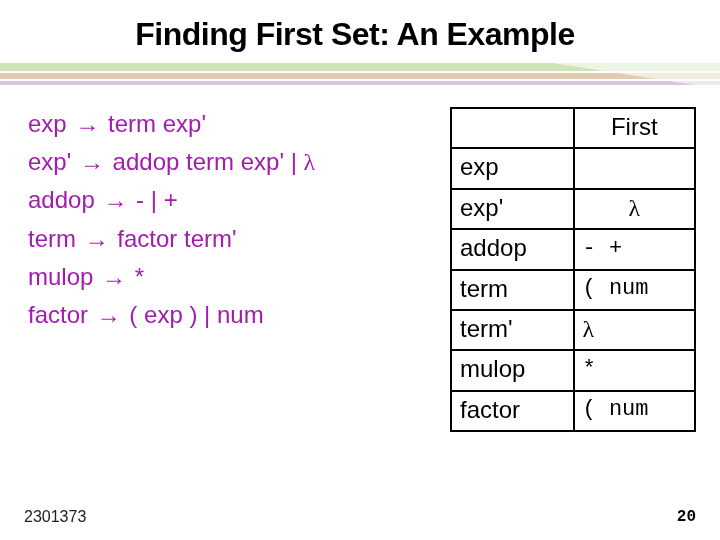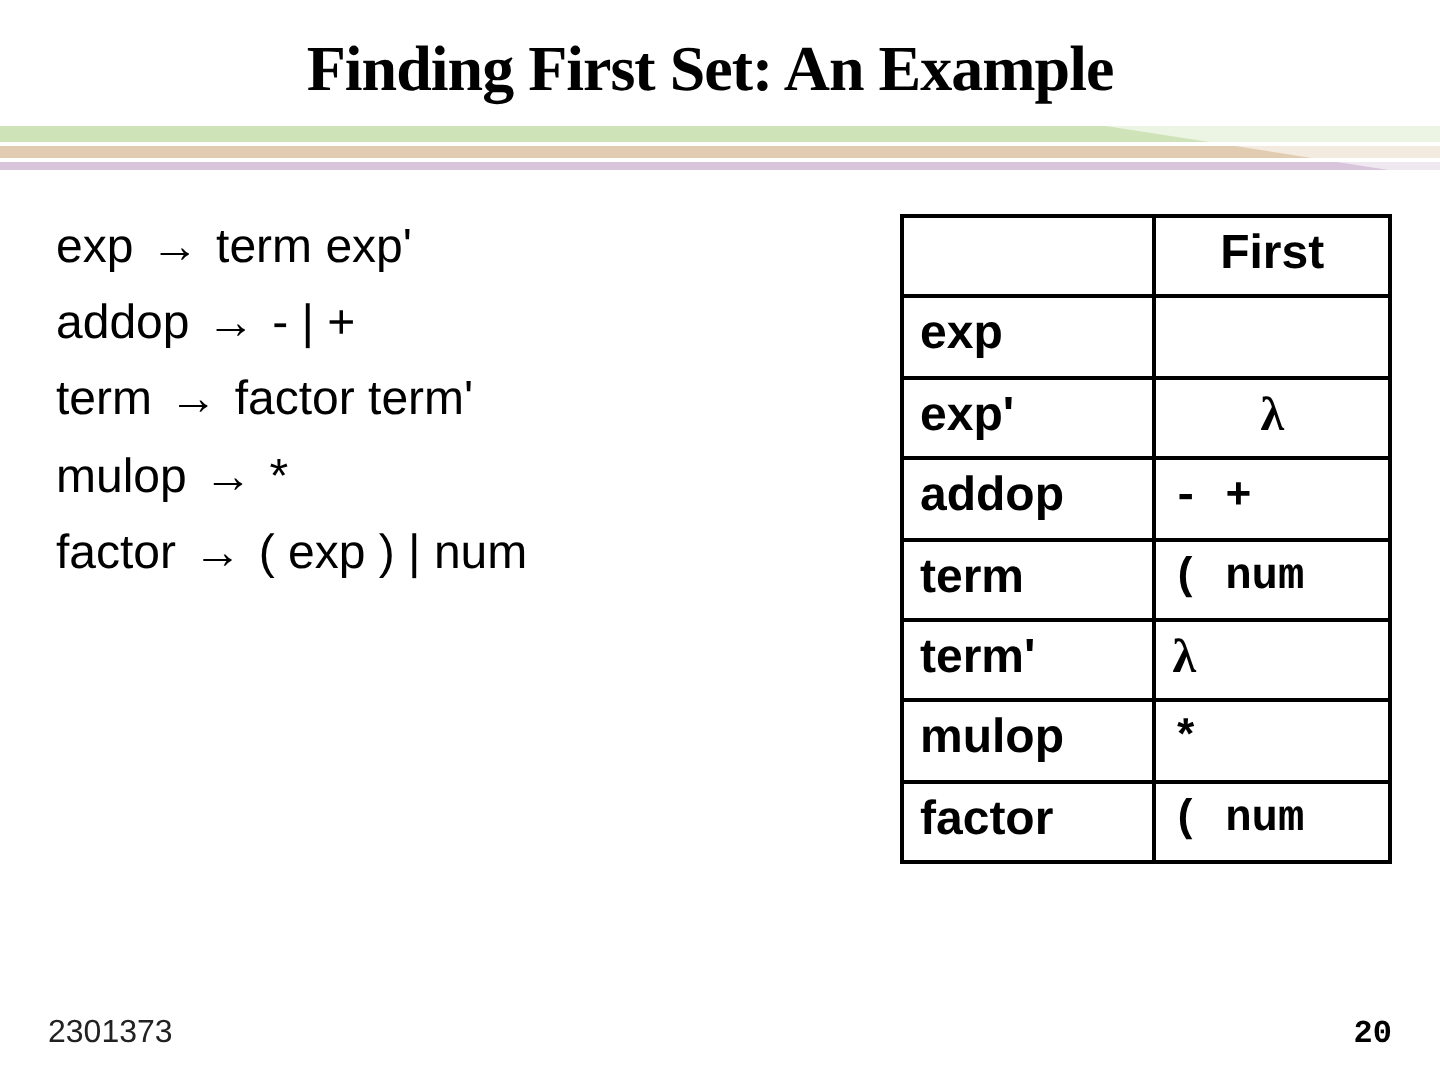--- a/index.html
+++ b/index.html
@@ -6,21 +6,21 @@
   body {
     width: 720px;
     height: 540px;
     background: #fff;
     font-family: Arial, Helvetica, sans-serif;
     position: relative;
     overflow: hidden;
   }
   .title {
     text-align: center;
-    font-family: Liberation Serif, serif;
+    font-family: Liberation Sans, sans-serif;
     font-weight: 900;
     font-size: 32px;
     color: #000;
     padding: 16px 10px 8px 0;
     letter-spacing: -0.5px;
   }
   .stripes {
     width: 100%;
     height: 24px;
     position: relative;
@@ -45,21 +45,21 @@
 
   .content {
     display: flex;
     padding: 18px 24px 0 28px;
     gap: 12px;
   }
   .grammar {
     flex: 1;
     font-size: 24px;
     line-height: 1.55;
-    color: #000000;
+    color: #a21caf;
   }
   .grammar .row { white-space: nowrap; }
 
   .arrow {
     font-family: "Times New Roman", serif;
     padding: 0 2px;
   }
   .lambda {
     font-family: "Times New Roman", serif;
   }
@@ -70,21 +70,21 @@
   }
   table.first {
     border-collapse: collapse;
     width: 100%;
     font-size: 24px;
   }
   table.first th, table.first td {
     border: 2px solid #000;
     padding: 2px 8px 4px 8px;
     text-align: left;
-    font-weight: bold;
+    font-weight: normal;
     line-height: 1.35;
     height: 38px;
   }
   table.first th.center { text-align: center; }
   table.first .mono { font-family: "Courier New", monospace; font-size: 22px; }
   table.first .lam { font-family: "Times New Roman", serif; }
 
   .footer {
     position: absolute;
     left: 0; right: 0; bottom: 14px;
@@ -117,20 +117,21 @@
   <div class="stripe s1"></div>
   <div class="stripe s2"></div>
   <div class="stripe s3"></div>
   <div class="wedge"></div>
 </div>
 
 <div class="content">
 
   <div class="grammar" id="grammar-block">
       <div class="row"><span>exp </span><span class="arrow">→</span><span> term exp'</span></div>
+      <div class="row"><span>exp' </span><span class="arrow">→</span><span> addop term exp'</span><span> | </span><span class="lambda">λ</span></div>
       <div class="row"><span>addop </span><span class="arrow">→</span><span> - | +</span></div>
       <div class="row"><span>term </span><span class="arrow">→</span><span> factor term'</span></div>
       <div class="row"><span>mulop </span><span class="arrow">→</span><span> *</span></div>
       <div class="row"><span>factor </span><span class="arrow">→</span><span> ( exp ) | num</span></div>
     </div>
 
   <div class="table-wrap">
     <table class="first">
       <thead>
         <tr>

